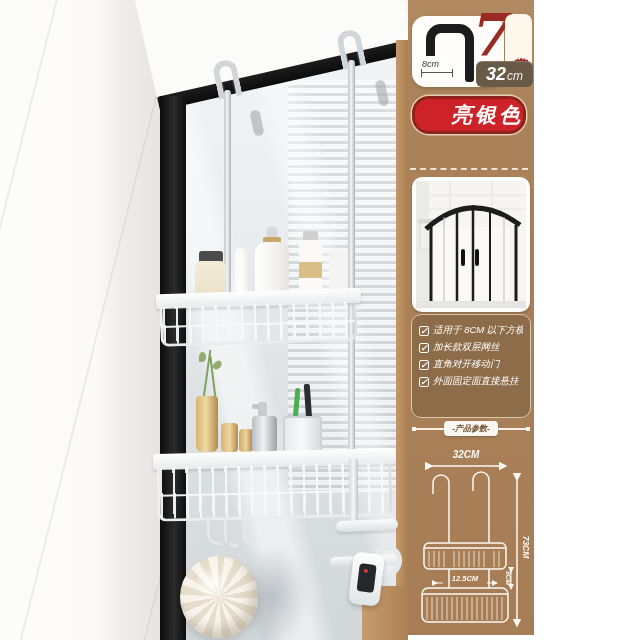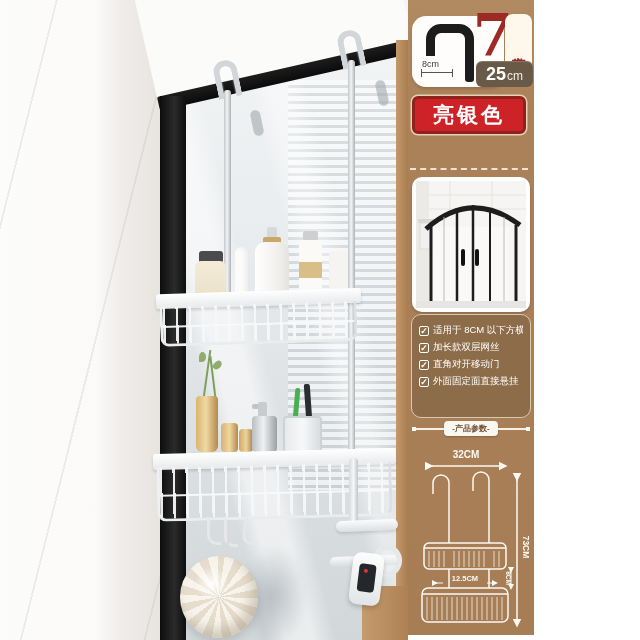--- a/index.html
+++ b/index.html
@@ -1,17 +1,17 @@
 <!DOCTYPE html>
 <html><head>
 <meta charset="utf-8">
 <style>
   * { margin:0; padding:0; box-sizing:border-box; }
   body { width:640px; height:640px; background:#ffffff; font-family:"Liberation Sans", sans-serif; }
-  .stage { position:relative; width:640px; height:640px; overflow:hidden; background:#ffffff; }
+  .stage { position:relative; width:640px; height:640px; overflow:hidden; background:#ffffff;font-style:italic; }
   .abs { position:absolute; }
 
   
   .photo { position:absolute; left:0; top:0; width:408px; height:640px; overflow:hidden; background:#f6f5f3; }
   .marble-wall { left:0; top:0; width:164px; height:640px;
     background:linear-gradient(90deg,#fcfcfb 0px,#fbfaf9 96px,#efecea 122px,#e7e4e0 160px); }
   .marble-wall::before { content:""; position:absolute; inset:0; opacity:.55;
     background:repeating-linear-gradient(104deg, transparent 0 54px, rgba(176,170,162,.35) 54px 56px, transparent 56px 120px); }
   .glass-panel { left:164px; top:0; width:233px; height:640px;
     background:linear-gradient(180deg,#f3f5f6 0%,#eaedef 35%,#dde1e4 65%,#d2d7da 100%); }
@@ -107,22 +107,22 @@
   .hook-width-line::before { left:0; } .hook-width-line::after { right:0; }
   .seven-number { left:62px; top:4px; width:46px; text-align:center; font-family:"DejaVu Serif", serif; font-weight:700;
     font-size:58px; line-height:62px; color:#9c2a24; text-shadow:0 1px 0 rgba(255,255,255,.4); }
   .seven-suffix-pill { left:97px; top:14px; width:27px; height:66px; background:#fdf7ec; border-radius:8px;
     display:flex; align-items:center; justify-content:center; }
   .seven-suffix { writing-mode:vertical-rl; text-orientation:upright; font-size:15px; font-weight:700; color:#9c2a24; letter-spacing:2px; }
   .len-badge { left:68px; top:61px; width:57px; height:26px; background:#695a47; border-radius:6px;
     display:flex; align-items:center; justify-content:center; gap:1px; box-shadow:inset 0 1px 1px rgba(255,255,255,.2); }
   .len-value { color:#fff; font-weight:700; font-size:18px; }
   .len-unit { color:#f3ede2; font-size:12px; padding-top:4px; }
-  .color-badge { left:4px; top:96px; width:114px; height:38px; background:#cd2328; border:3px solid #8f231c; border-radius:6px;
-    box-shadow:0 0 0 1.5px rgba(248,236,214,.75); display:flex; align-items:center; justify-content:center; }
+  .color-badge { left:4px; top:96px; width:114px; height:38px; background:#cd2328; border:3px solid #8f231c; border-radius:17px;
+    box-shadow:0 0 0 1.5px rgba(248,236,214,.75); display:flex; align-items:center; justify-content:flex-end; }
   .color-badge span { color:#fff; font-size:21px; font-weight:700; letter-spacing:3px; }
   .subtitle { left:0; top:139px; width:126px; text-align:center; color:#fff; font-size:16px; font-weight:700; letter-spacing:1px; }
   .dash-sep { left:2px; top:168px; width:118px; border-top:2px dashed rgba(255,252,246,.8); }
   .thumb-card { left:4px; top:177px; width:118px; height:135px; background:#ffffff; border-radius:10px; padding:4px; box-shadow:0 2px 3px rgba(0,0,0,.15); }
   .suit-panel { left:3px; top:314px; width:120px; height:104px; background:#8d6c49; border:1.5px solid #dcc9ab; border-radius:10px; padding:5px 7px; }
   .suit-title { color:#fff; font-size:15px; font-weight:700; letter-spacing:1px; margin-bottom:3px; }
   .suit-row { display:flex; align-items:center; gap:4px; margin-top:4px; }
   .checkbox { flex:0 0 auto; width:10px; height:10px; border:1.5px solid #fff; border-radius:2px; color:#fff;
     font-size:9px; line-height:8px; text-align:center; font-weight:700; }
   .suit-label { color:#fff; font-size:9.5px; white-space:nowrap; overflow:hidden; }
@@ -209,21 +209,21 @@
       <div class="hook-glyph-arc"></div>
       <div class="hook-glyph-leg"></div>
       <div class="hook-width-label">8cm</div>
       <div class="hook-width-line"></div>
     </div>
     <div class="abs seven-number">7</div>
     <div class="abs seven-suffix-pill">
       <span class="seven-suffix">字挂钩</span>
     </div>
     <div class="abs len-badge">
-      <span class="len-value">25</span>
+      <span class="len-value">32</span>
       <span class="len-unit">cm</span>
     </div>
 
     <div class="abs color-badge">
       <span>亮银色</span>
     </div>
     <div class="abs dash-sep"></div>
 
     <div class="abs thumb-card">
       <svg width="110" height="127" viewBox="0 0 110 127">

